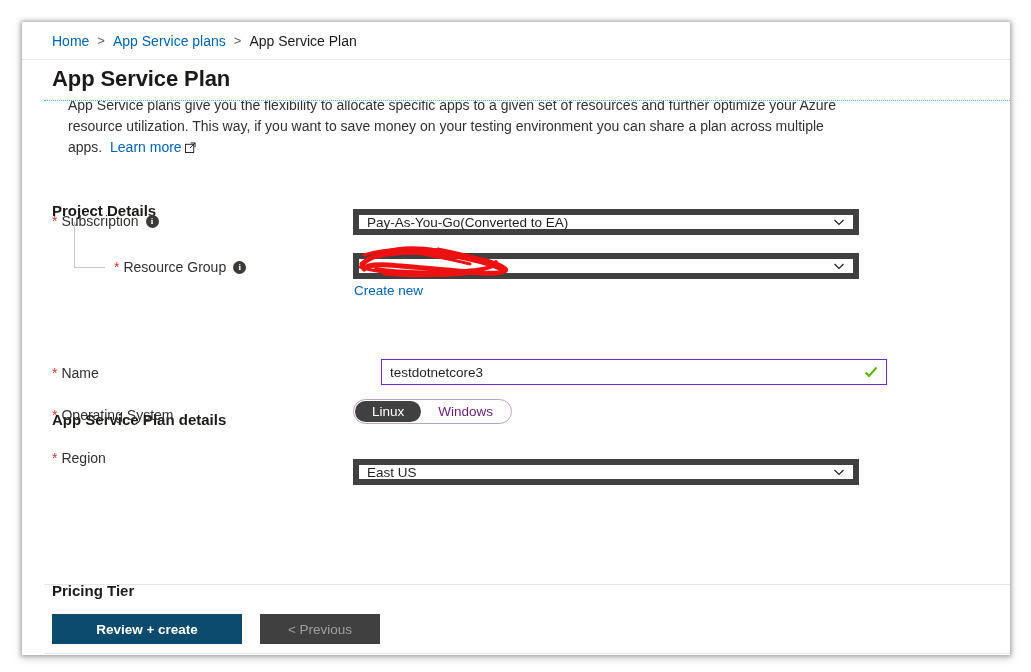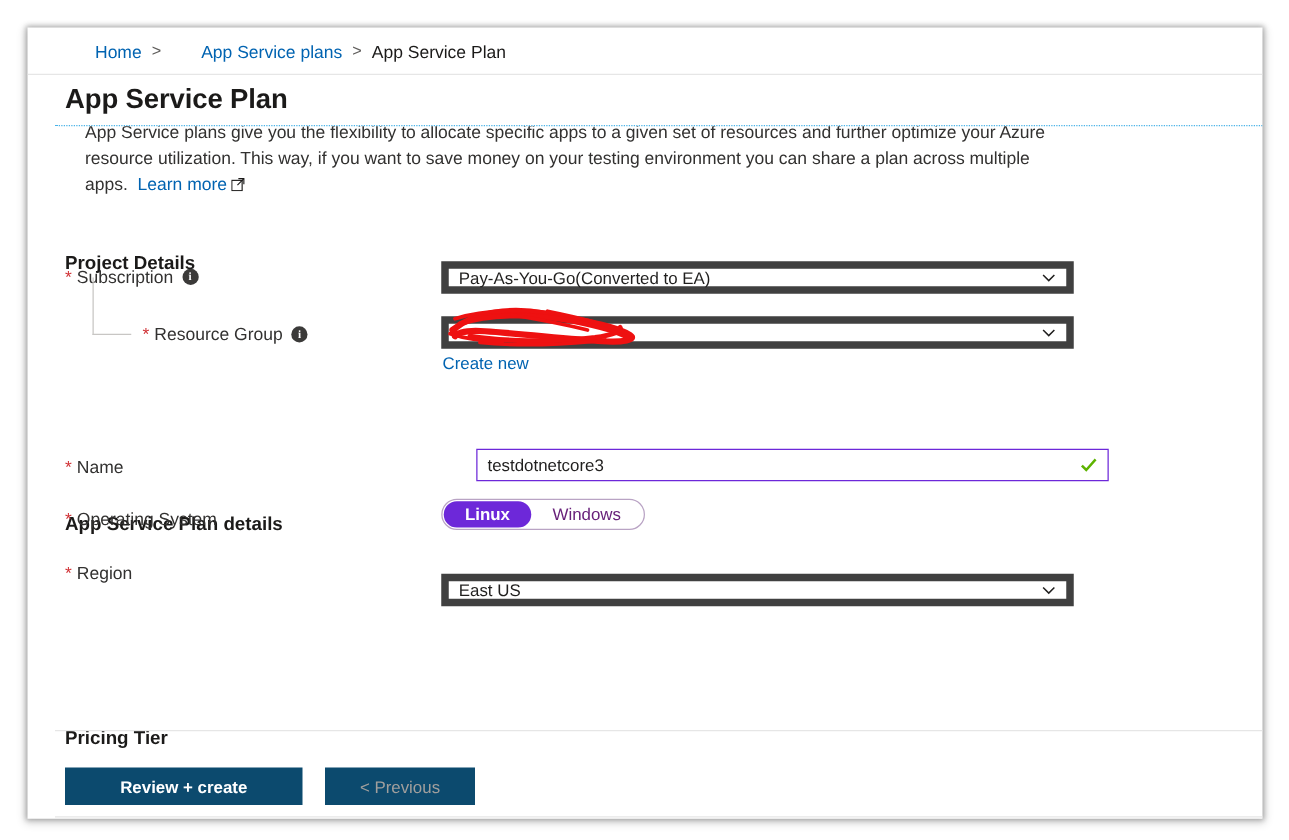--- a/index.html
+++ b/index.html
@@ -42,21 +42,20 @@
     display: flex;
     align-items: center;
     padding-left: 30px;
     box-sizing: border-box;
     font-size: 14px;
   }
   .crumb-link {
     color: #0063b1;
     cursor: pointer;
     white-space: nowrap;
-    margin-left: 24px;
   }
   .crumb-current {
     color: #1b1a19;
     white-space: nowrap;
   }
   .crumb-sep {
     color: #605e5c;
     margin: 0 8px;
     font-size: 13px;
   }
@@ -262,23 +261,22 @@
     align-items: center;
     justify-content: center;
     padding: 0 17px;
     border-radius: 12px;
     font-size: 13.5px;
     color: #68217a;
     cursor: pointer;
     white-space: nowrap;
   }
   .os-opt.selected {
-    background: #6d28d9;
+    background: #404040;
     color: #ffffff;
-    font-weight: bold;
   }
 
   
   .bottom-rule {
     position: absolute;
     left: 22px;
     top: 562px;
     width: 966px;
     height: 1px;
     background: #e6e6e6;
@@ -303,21 +301,21 @@
     white-space: nowrap;
   }
   .btn-primary {
     width: 190px;
     background: #0c4a6e;
     color: #ffffff;
     font-weight: 700;
   }
   .btn-disabled {
     width: 120px;
-    background: #0c4a6e;
+    background: #404040;
     color: #a19f9d;
     margin-left: 18px;
     cursor: default;
   }
   .btn-secondary {
     width: 130px;
     background: #ffffff;
     color: #201f1e;
     border: 1px solid #8a8886;
     margin-left: 18px;

